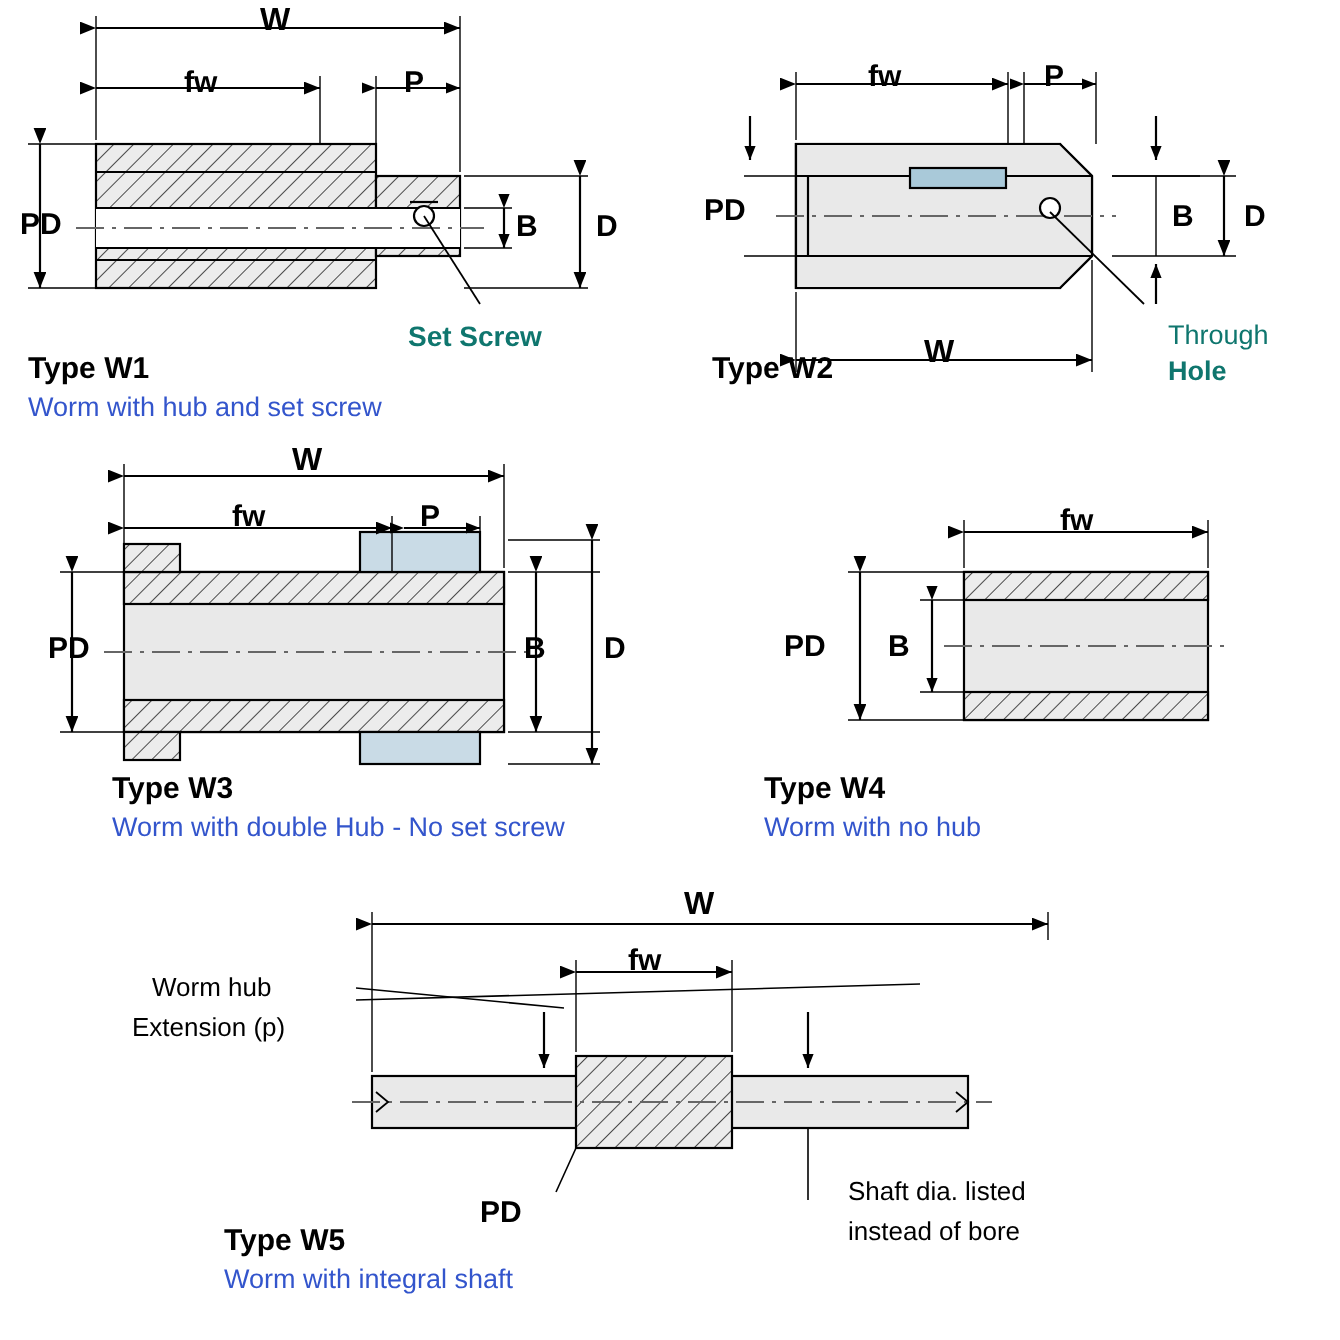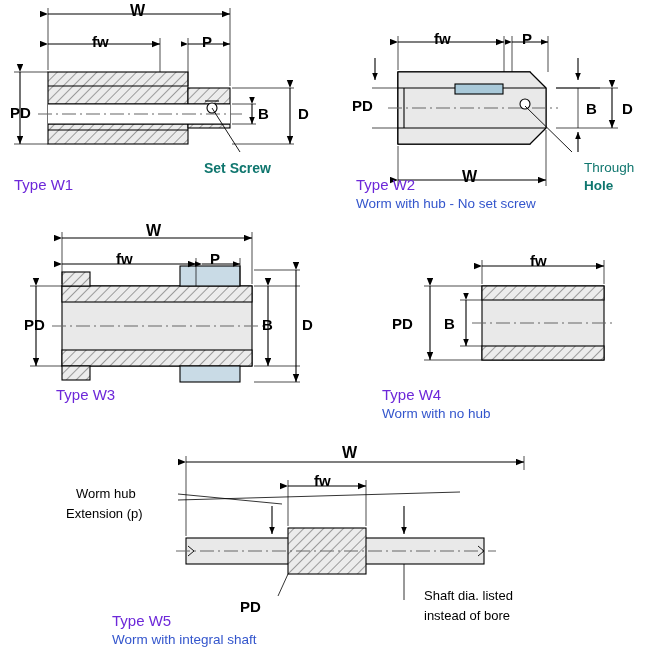--- a/index.html
+++ b/index.html
@@ -7,21 +7,21 @@
     width:670px;height:670px;
     background:#ffffff;
     font-family:"Liberation Sans", sans-serif;
     position:relative;
     overflow:hidden;
     color:#000;
   }
   .wrap{position:absolute;left:0;top:0;width:670px;height:670px;}
   svg{position:absolute;left:0;top:0;}
   .lbl{position:absolute;font-size:13px;color:#0f766e;white-space:nowrap;}
-  .title{position:absolute;font-size:15px;font-weight:normal;color:#6d28d9;white-space:nowrap;}
+  .title{position:absolute;font-size:15px;font-weight:bold;color:#000000;white-space:nowrap;}
   .subtitle{position:absolute;font-size:13.5px;color:#3355cc;white-space:nowrap;}
   .dimtxt{position:absolute;font-size:13px;color:#000;white-space:nowrap;}
   .note{position:absolute;font-size:13px;color:#000;white-space:nowrap;line-height:1.25;}
 </style>
 </head>
 <body>
 
 <div class="wrap">
 
 <svg width="670" height="670" viewBox="0 0 670 670">
@@ -209,39 +209,40 @@
 </svg>
 
 <span class="dimtxt" style="left:130px;top:2px;font-size:16px;font-weight:bold;">W</span>
 <span class="dimtxt" style="left:92px;top:33px;font-size:15px;font-weight:bold;">fw</span>
 <span class="dimtxt" style="left:202px;top:33px;font-size:15px;font-weight:bold;">P</span>
 <span class="dimtxt" style="left:10px;top:104px;font-size:15px;font-weight:bold;">PD</span>
 <span class="dimtxt" style="left:258px;top:105px;font-size:15px;font-weight:bold;">B</span>
 <span class="dimtxt" style="left:298px;top:105px;font-size:15px;font-weight:bold;">D</span>
 <span class="lbl" style="left:204px;top:160px;font-size:14px;font-weight:bold;">Set Screw</span>
 <span class="title" style="left:14px;top:176px;">Type W1</span>
+<span class="subtitle" style="left:14px;top:196px;">Worm with hub and set screw</span>
 
 <span class="dimtxt" style="left:434px;top:30px;font-size:15px;font-weight:bold;">fw</span>
 <span class="dimtxt" style="left:522px;top:30px;font-size:15px;font-weight:bold;">P</span>
 <span class="dimtxt" style="left:352px;top:97px;font-size:15px;font-weight:bold;">PD</span>
 <span class="dimtxt" style="left:586px;top:100px;font-size:15px;font-weight:bold;">B</span>
 <span class="dimtxt" style="left:622px;top:100px;font-size:15px;font-weight:bold;">D</span>
 <span class="dimtxt" style="left:462px;top:168px;font-size:16px;font-weight:bold;">W</span>
 <span class="lbl" style="left:584px;top:160px;font-size:13.5px;font-weight:normal;">Through</span>
 <span class="lbl" style="left:584px;top:178px;font-size:13.5px;font-weight:bold;">Hole</span>
 <span class="title" style="left:356px;top:176px;">Type W2</span>
-<span class="subtitle" style="left:356px;top:196px;">Worm with hub - No set screw</span>
 
 <span class="dimtxt" style="left:146px;top:222px;font-size:16px;font-weight:bold;">W</span>
 <span class="dimtxt" style="left:116px;top:250px;font-size:15px;font-weight:bold;">fw</span>
 <span class="dimtxt" style="left:210px;top:250px;font-size:15px;font-weight:bold;">P</span>
 <span class="dimtxt" style="left:24px;top:316px;font-size:15px;font-weight:bold;">PD</span>
 <span class="dimtxt" style="left:262px;top:316px;font-size:15px;font-weight:bold;">B</span>
 <span class="dimtxt" style="left:302px;top:316px;font-size:15px;font-weight:bold;">D</span>
 <span class="title" style="left:56px;top:386px;">Type W3</span>
+<span class="subtitle" style="left:56px;top:406px;">Worm with double Hub - No set screw</span>
 
 <span class="dimtxt" style="left:530px;top:252px;font-size:15px;font-weight:bold;">fw</span>
 <span class="dimtxt" style="left:392px;top:315px;font-size:15px;font-weight:bold;">PD</span>
 <span class="dimtxt" style="left:444px;top:315px;font-size:15px;font-weight:bold;">B</span>
 <span class="title" style="left:382px;top:386px;">Type W4</span>
 <span class="subtitle" style="left:382px;top:406px;">Worm with no hub</span>
 
 <span class="dimtxt" style="left:342px;top:444px;font-size:16px;font-weight:bold;">W</span>
 <span class="dimtxt" style="left:314px;top:472px;font-size:15px;font-weight:bold;">fw</span>
 <span class="note" style="left:76px;top:486px;">Worm hub</span>

